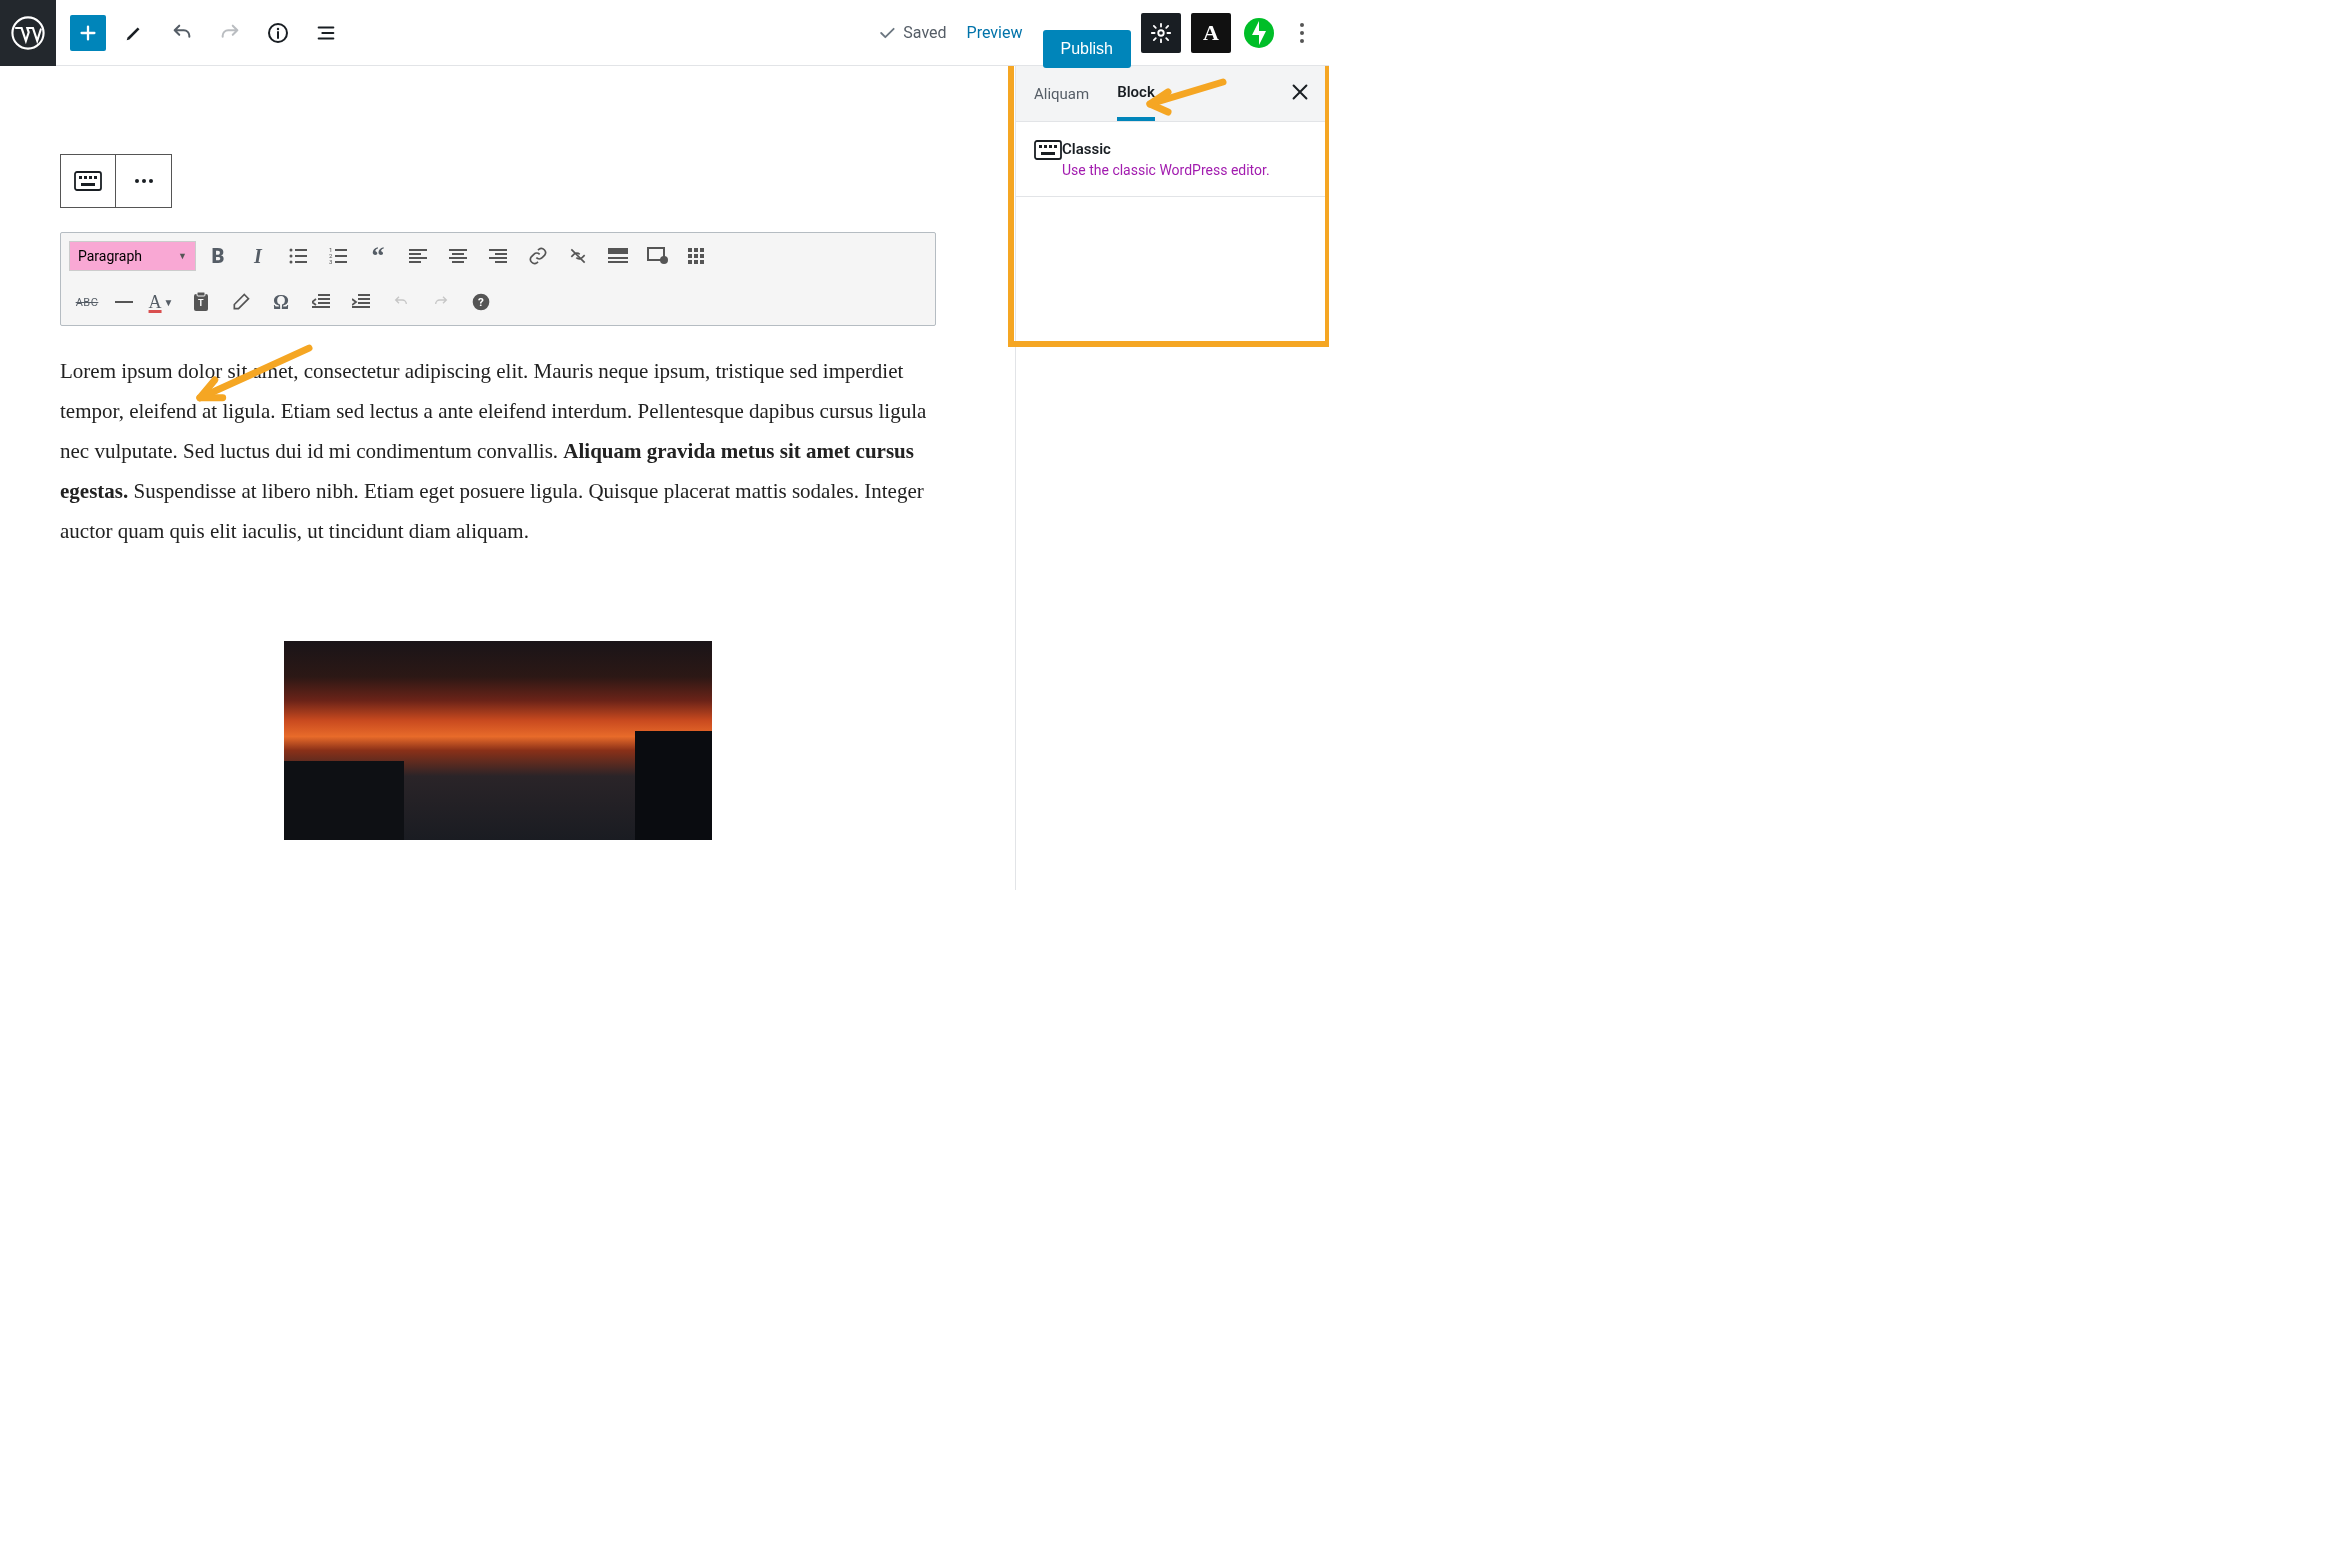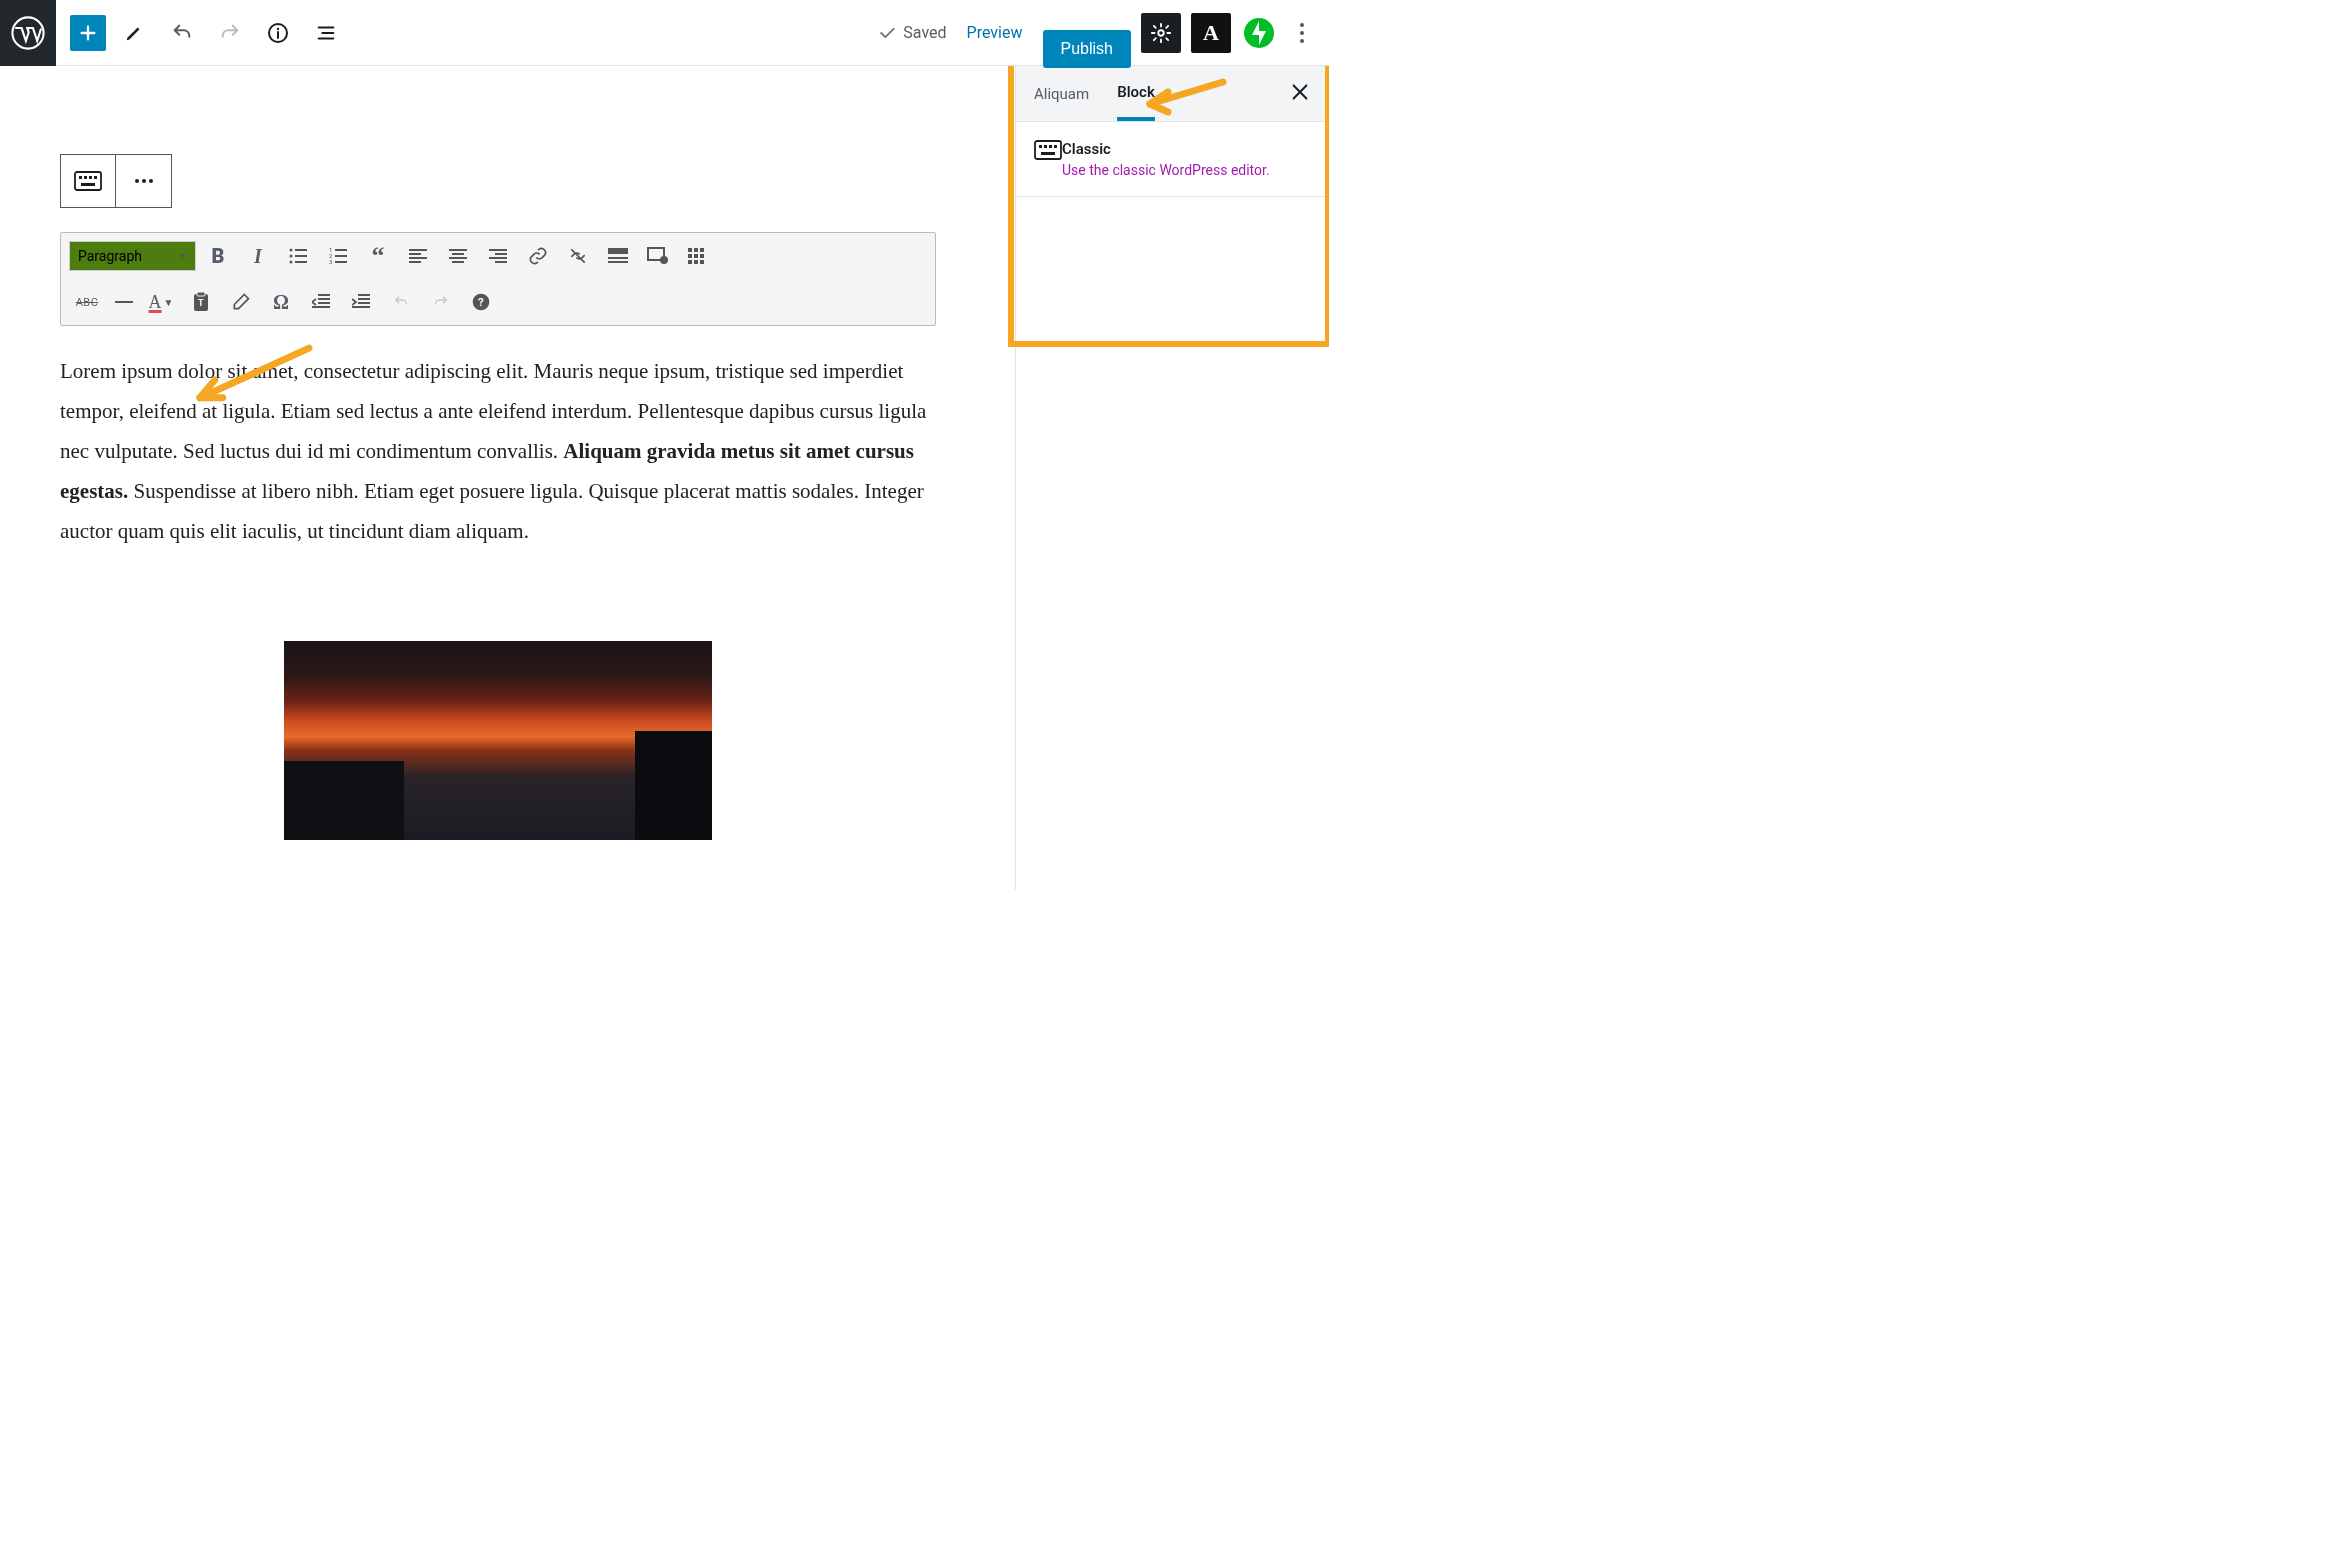--- a/index.html
+++ b/index.html
@@ -22,21 +22,21 @@
 .main { display: flex; height: calc(100% - 66px); }
 .editor { flex: 1; padding: 80px 0 0 60px; position: relative; overflow: hidden; }
 .post-title { font-size: 52px; font-weight: 800; color: #191e23; font-family: -apple-system, sans-serif; letter-spacing: -1px; }
 
 .block-toolbar { display: inline-flex; border: 1px solid #555; margin-top: 8px; }
 .block-toolbar-cell { width: 55px; height: 52px; display: flex; align-items: center; justify-content: center; cursor: pointer; }
 .block-toolbar-cell:first-child { border-right: 1px solid #555; }
 
 .classic-tb { margin-top: 24px; width: 876px; border: 1px solid #b5bcc2; background: #f5f5f5; border-radius: 2px; }
 .classic-row { display: flex; align-items: center; padding: 6px 8px; gap: 4px; flex-wrap: wrap; }
-.para-select { background: #4d7c0f; border: 1px solid #ccc; padding: 4px 24px 4px 8px; font-size: 14px; position: relative; display: flex; align-items: center; width: 127px; height: 30px; cursor: pointer; }
+.para-select { background: #f9a8d4; border: 1px solid #ccc; padding: 4px 24px 4px 8px; font-size: 14px; position: relative; display: flex; align-items: center; width: 127px; height: 30px; cursor: pointer; }
 .para-select::after { content: "▼"; position: absolute; right: 8px; font-size: 9px; color: #555; }
 .ctb-btn { width: 36px; height: 34px; display: flex; align-items: center; justify-content: center; color: #555d66; cursor: pointer; font-size: 18px; }
 .ctb-btn.bold { font-weight: 900; font-size: 20px; }
 .ctb-btn.italic { font-style: italic; font-family: Georgia, serif; font-size: 20px; font-weight: 600; }
 .abc { font-size: 11px; font-weight: 400; text-decoration: line-through; letter-spacing: 0.5px; }
 .hr-btn { width: 30px; display: flex; align-items: center; justify-content: center; }
 .tcolor { display: flex; align-items: center; gap: 2px; }
 .tcolor .a { font-family: Georgia, serif; font-size: 18px; text-decoration: underline; text-decoration-color: #d94f4f; text-decoration-thickness: 3px; text-underline-offset: 2px; }
 
 .content { margin-top: 26px; width: 876px; font-family: Georgia, "Times New Roman", serif; font-size: 21px; line-height: 1.9; color: #222; }

